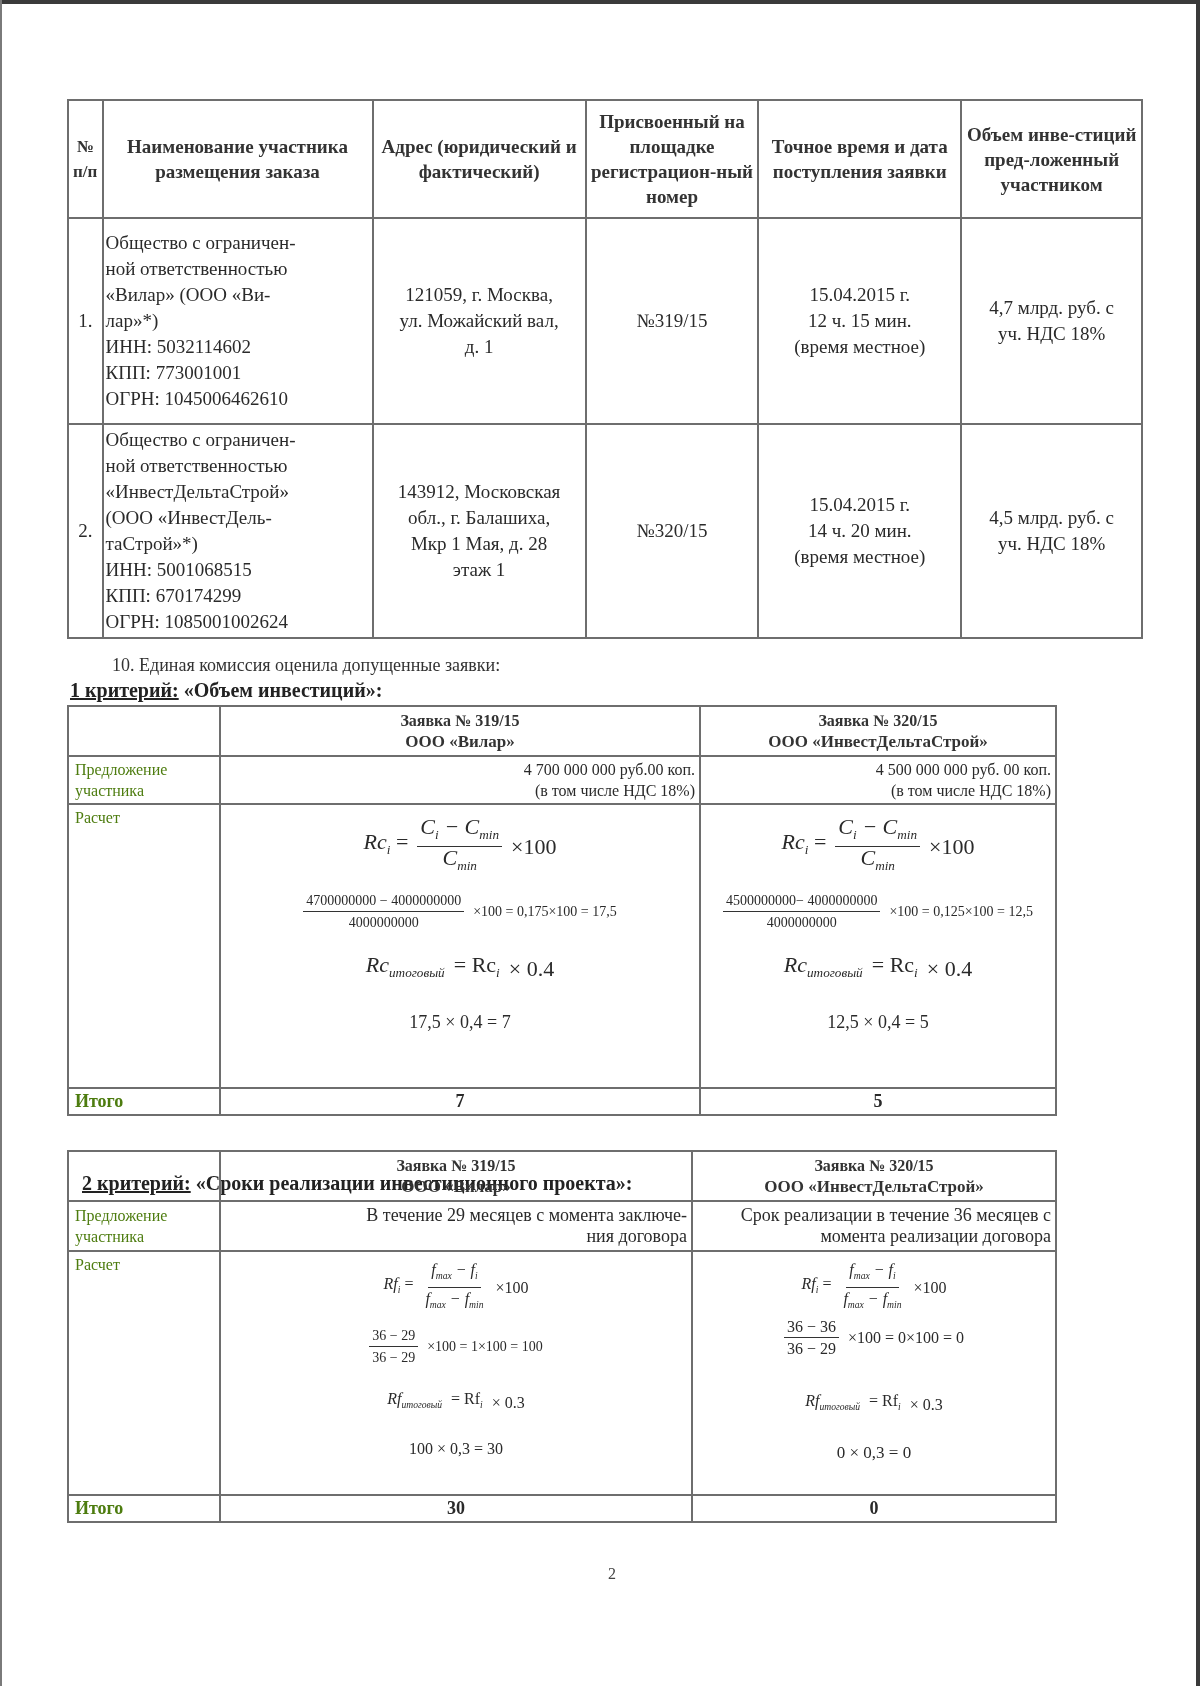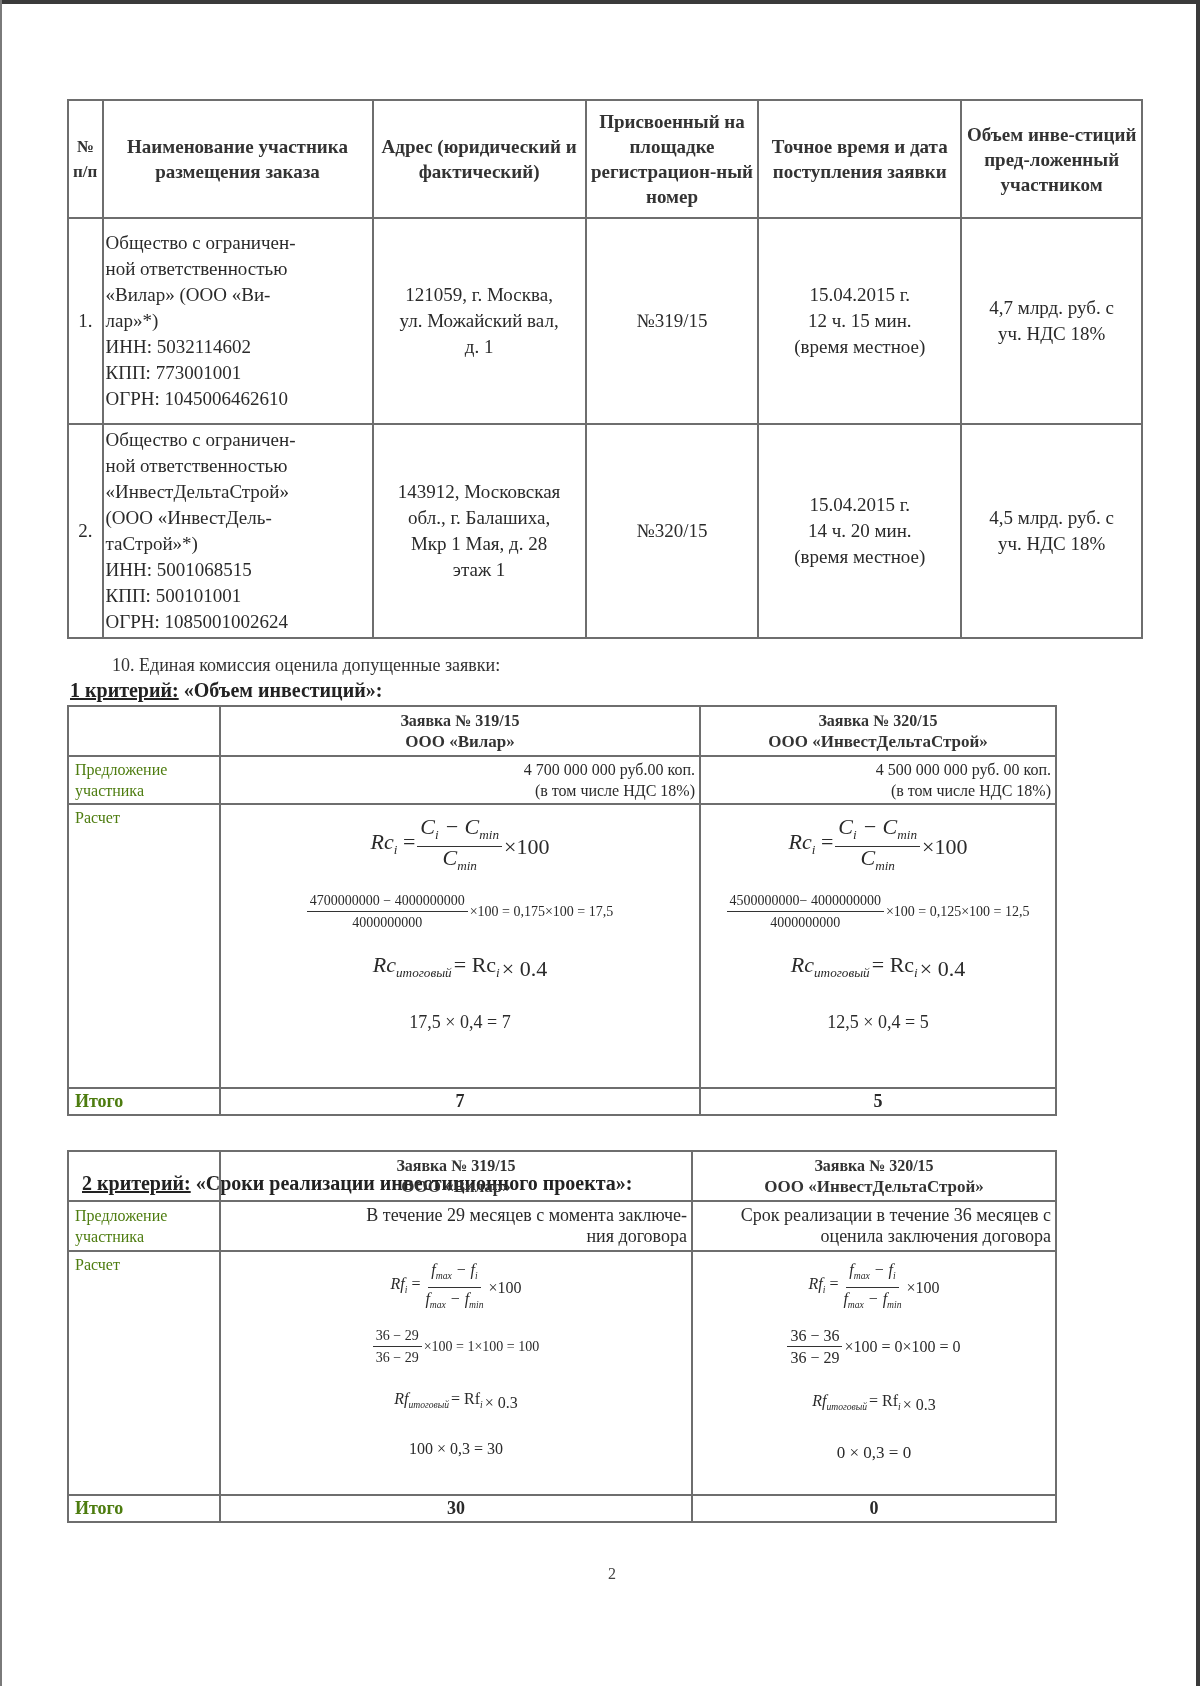--- a/index.html
+++ b/index.html
@@ -41,21 +41,21 @@
   .crit-table .lbl { width: 138px; text-align: left; vertical-align: top; padding: 2px 6px; color: #4d7c0f; }
   .crit-table .head { text-align: center; font-weight: bold; font-size: 16px; color: #333; }
   .crit-table .head .org { font-size: 17px; }
   .crit-table .center { text-align: right; }
   .crit-table .calc { text-align: center; vertical-align: top; padding-top: 6px; }
   .crit-table .total { font-weight: bold; text-align: center; font-size: 18px; }
   .crit-table .total-lbl { font-weight: bold; font-size: 18px; vertical-align: middle; }
   #crit1 { top: 705px; }
   #crit2 { top: 1150px; }
 
-  .formula { font-family: "Liberation Serif", serif; font-style: italic; display: inline-flex; align-items: center; gap: 2px; }
+  .formula { font-family: "Liberation Serif", serif; font-style: italic; display: inline-flex; align-items: center; gap: 9px; }
   .frac { display: inline-flex; flex-direction: column; align-items: center; vertical-align: middle; }
   .frac .num, .frac .den { padding: 0 3px; }
   .frac .num { border-bottom: 1.5px solid #333; }
   .upright { font-style: normal; }
   sub { font-size: 60%; }
   .f-big { font-size: 22px; }
   .f-small { font-size: 14px; }
   .f-mid { font-size: 16px; }
   .f-weight { font-size: 22px; }
 
@@ -115,21 +115,21 @@
   </tr>
   <tr>
     <td class="num">2.</td>
     <td class="name">
       <div>Общество с ограничен-</div>
       <div>ной ответственностью</div>
       <div>«ИнвестДельтаСтрой»</div>
       <div>(ООО «ИнвестДель-</div>
       <div>таСтрой»*)</div>
       <div>ИНН: 5001068515</div>
-      <div>КПП: 500101001</div>
+      <div>КПП: 670174299</div>
       <div>ОГРН: 1085001002624</div>
     </td>
     <td class="center">
       <div>143912, Московская</div>
       <div>обл., г. Балашиха,</div>
       <div>Мкр 1 Мая, д. 28</div>
       <div>этаж 1</div>
     </td>
     <td class="center">№320/15</td>
     <td class="center">
@@ -262,21 +262,21 @@
     </td>
   </tr>
   <tr style="height:50px;">
     <td class="lbl" style="vertical-align:middle;">Предложение участника</td>
     <td class="center" style="font-size:18px;">
       <div>В течение 29 месяцев с момента заключе-</div>
       <div>ния договора</div>
     </td>
     <td class="center" style="font-size:18px;">
       <div>Срок реализации в течение 36 месяцев с</div>
-      <div>оценила заключения договора</div>
+      <div>момента реализации договора</div>
     </td>
   </tr>
   <tr style="height:244px;">
     <td class="lbl">Расчет</td>
     <td class="calc">
       <div style="height:58px;display:flex;justify-content:center;align-items:center;">
         <span class="formula f-mid">
           <span><span>Rf</span><sub>i</sub> <span class="upright">=</span></span>
           <span class="frac">
             <span class="num"><span>f</span><sub>max</sub><span> − f</span><sub>i</sub></span>
@@ -307,21 +307,21 @@
       <div style="height:58px;display:flex;justify-content:center;align-items:center;">
         <span class="formula f-mid">
           <span><span>Rf</span><sub>i</sub> <span class="upright">=</span></span>
           <span class="frac">
             <span class="num"><span>f</span><sub>max</sub><span> − f</span><sub>i</sub></span>
             <span class="den"><span>f</span><sub>max</sub><span> − f</span><sub>min</sub></span>
           </span>
           <span class="upright">×100</span>
         </span>
       </div>
-      <div style="height:60px;display:flex;justify-content:center;align-items:center;">
+      <div style="height:60px;display:flex;justify-content:center;align-items:flex-start;">
         <span class="formula f-mid upright">
           <span class="frac">
                 <span class="num">36 − 36</span>
                 <span class="den">36 − 29</span>
               </span>
           <span>×100 = 0×100 = 0</span>
         </span>
       </div>
       <div style="height:56px;display:flex;justify-content:center;align-items:center;">
         <span class="formula f-mid">

